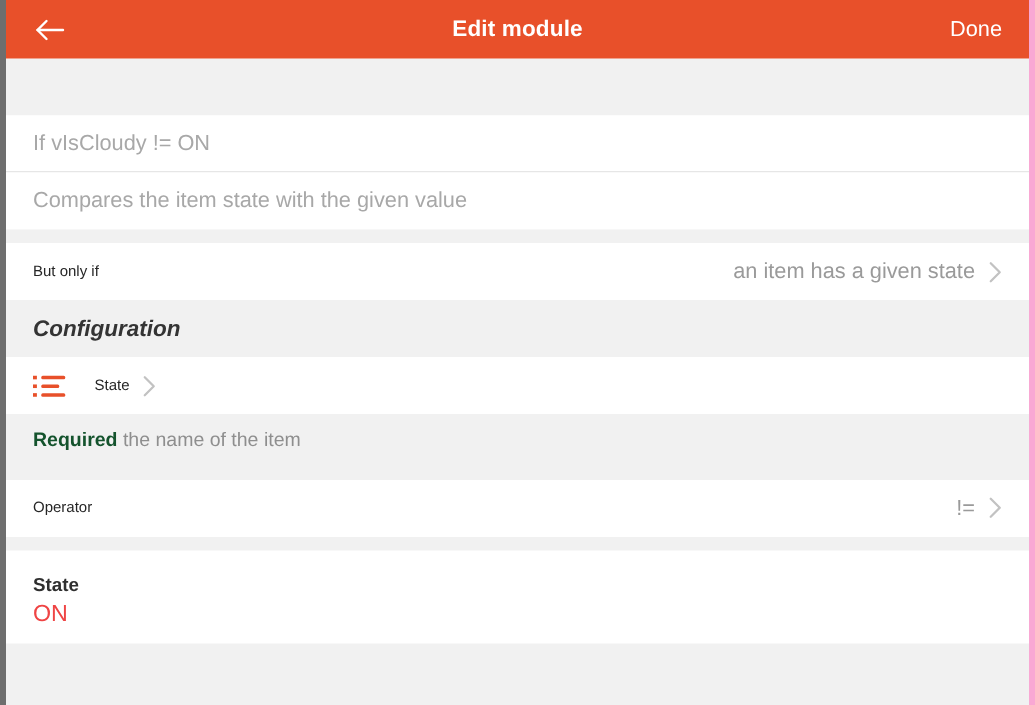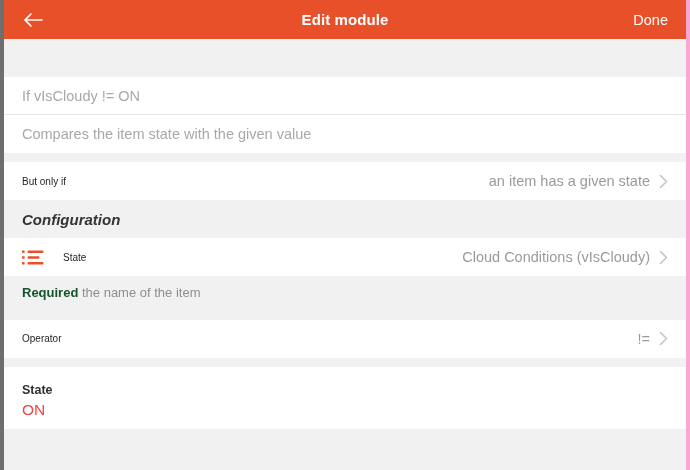--- a/index.html
+++ b/index.html
@@ -203,21 +203,20 @@
           <svg width="22" height="15" viewBox="0 0 22 15" fill="none">
             <rect x="0" y="0.5" width="2.6" height="2.4" fill="#e8502a"></rect>
             <rect x="5.5" y="0.5" width="16" height="2.4" rx="1" fill="#e8502a"></rect>
             <rect x="0" y="6.3" width="2.6" height="2.4" fill="#e8502a"></rect>
             <rect x="5.5" y="6.3" width="12" height="2.4" rx="1" fill="#e8502a"></rect>
             <rect x="0" y="12.1" width="2.6" height="2.4" fill="#e8502a"></rect>
             <rect x="5.5" y="12.1" width="16" height="2.4" rx="1" fill="#e8502a"></rect>
           </svg>
         </span>
         <span class="row-title">State</span>
-        <span class="row-value">Cloud Conditions (vIsCloudy)</span>
         <span class="chev">
           <svg width="9" height="15" viewBox="0 0 9 15" fill="none" stroke="#c2c2c2" stroke-width="1.5" stroke-linecap="round" stroke-linejoin="round">
             <polyline points="1.5,1.5 7.5,7.5 1.5,13.5"></polyline>
           </svg>
         </span>
       </div>
     </div>
     <div class="helper">
       <b>Required</b>
       <span>the name of the item</span>

